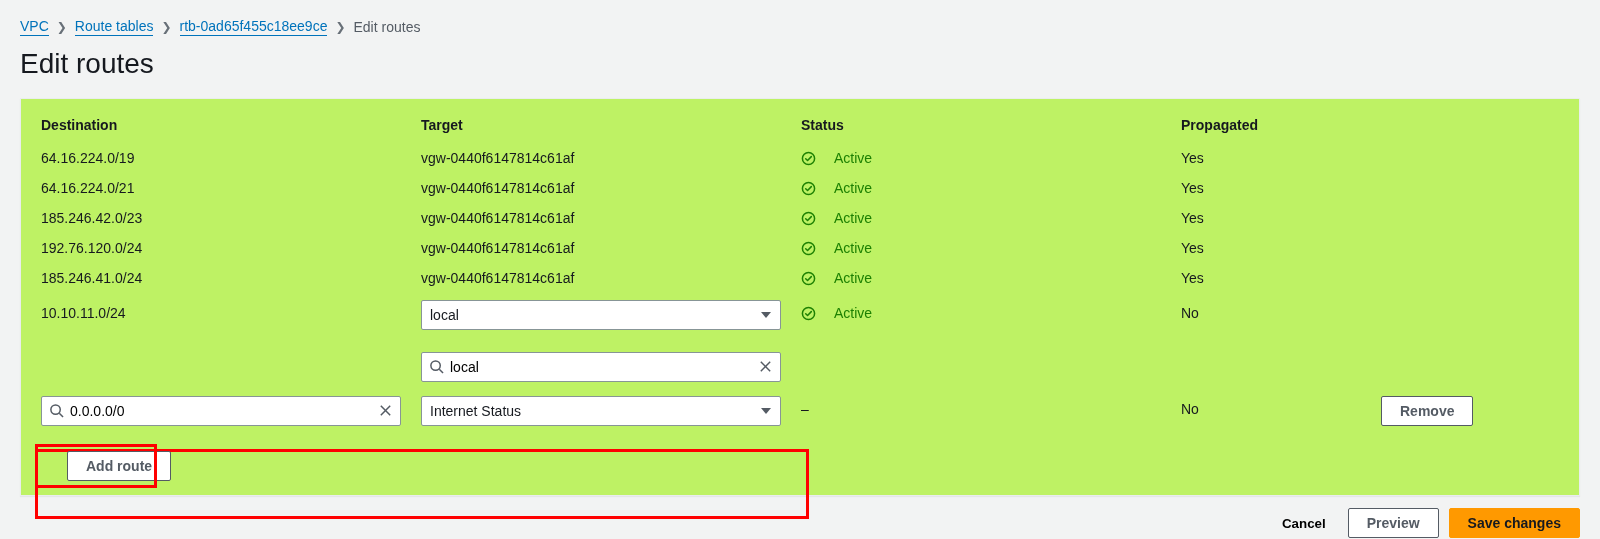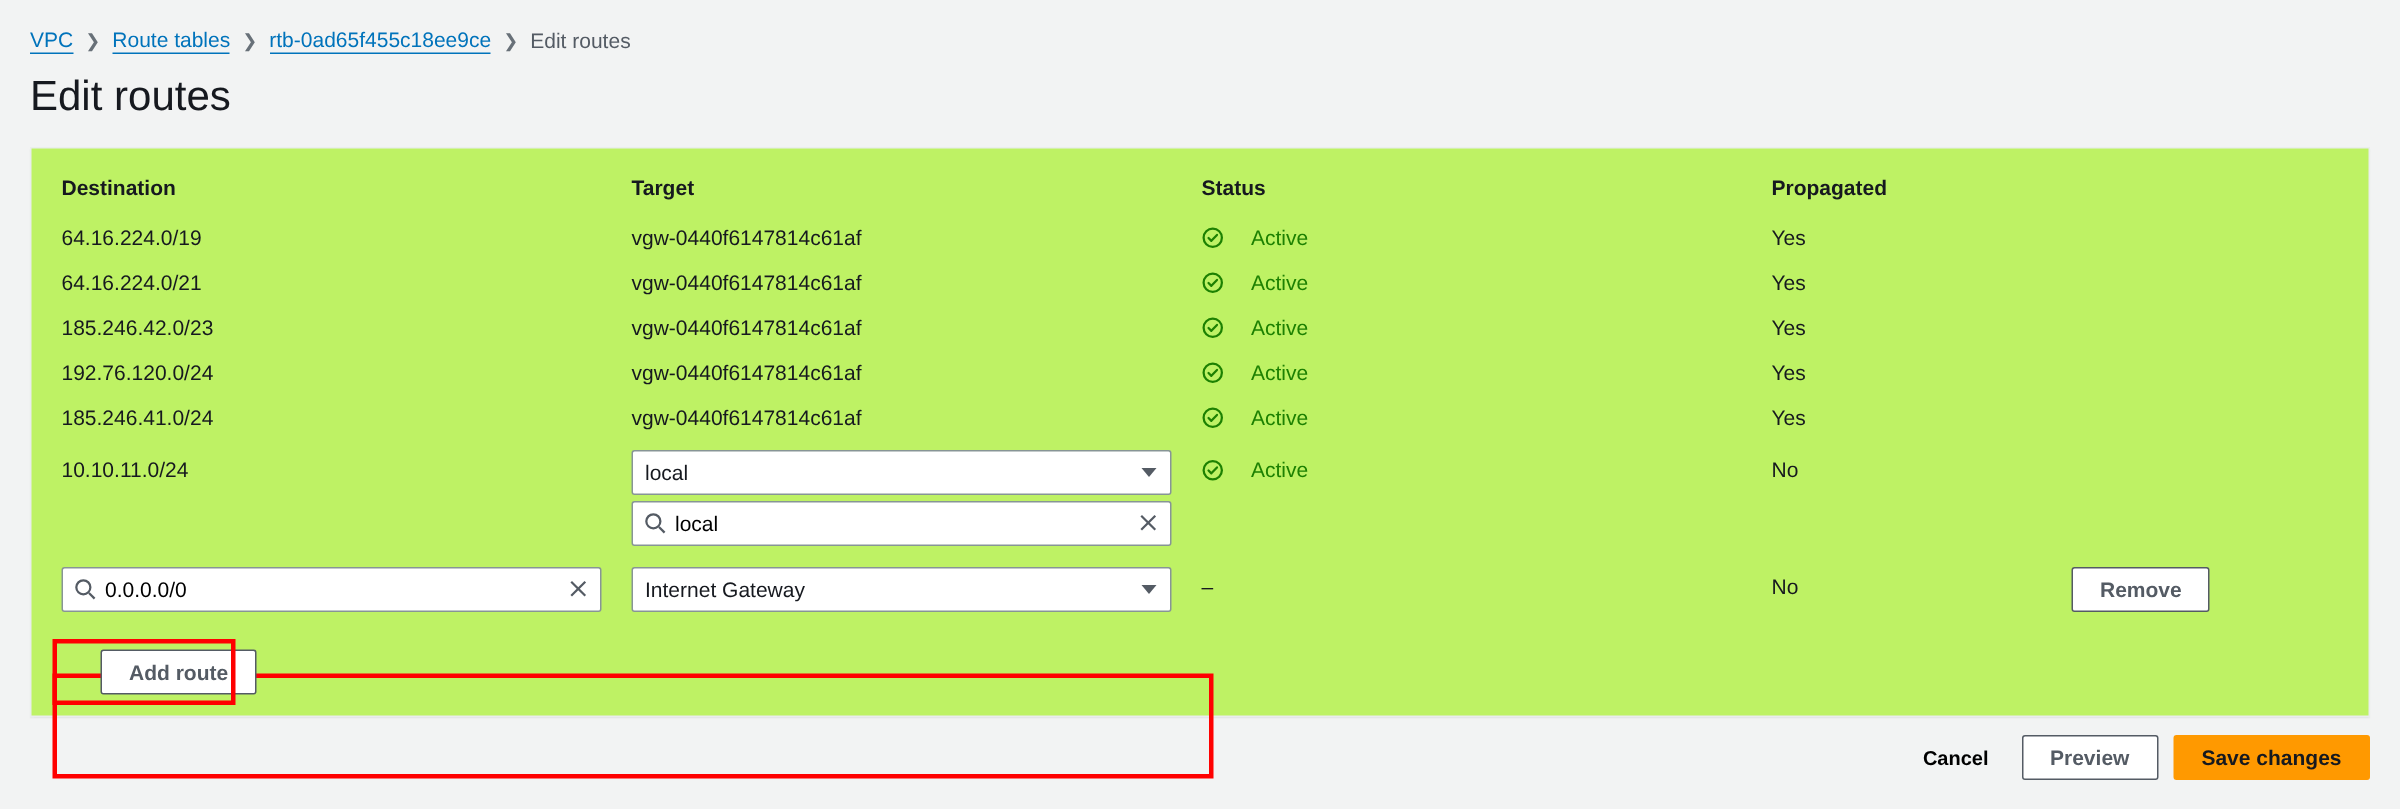--- a/index.html
+++ b/index.html
@@ -56,21 +56,21 @@
   .header-row > div {
     font-weight: 700;
     font-size: 14px;
     padding: 0 0 10px 0;
   }
   .row { display: contents; }
   .row > div { padding: 7px 8px 7px 0; font-size: 14px; display:flex; align-items:flex-start; }
   .row-multi > div { align-items: flex-start; }
   .status-active { color: #1d8102; display: inline-flex; align-items: flex-end; gap: 18px; }
   .status-active svg { width: 15px; height: 15px; flex-shrink:0; }
-  .stack { display:flex; flex-direction: column; gap: 4px; width: 100%; max-width: 360px; }
+  .stack { display:flex; flex-direction: column; gap: 22px; width: 100%; max-width: 360px; }
   .select-wrap, .search-wrap {
     position: relative;
     width: 100%;
   }
   .select-wrap select, .faux-select {
     width: 100%;
     height: 30px;
     border: 1px solid #879596;
     border-radius: 2px;
     padding: 0 28px 0 8px;
@@ -293,21 +293,21 @@
             <input type="text" value="0.0.0.0/0" style="">
             <svg class="clear-icon" viewBox="0 0 16 16" stroke="currentColor" stroke-width="1.6">
                 <line x1="3" y1="3" x2="13" y2="13"></line>
                 <line x1="13" y1="3" x2="3" y2="13"></line>
               </svg>
           </div>
         </div>
         <div>
           <div class="stack">
             <div class="select-wrap">
-              <div class="faux-select">Internet Gateway</div>
+              <div class="faux-select">Internet Status</div>
             </div>
           </div>
         </div>
         <div style="padding-top:12px;">–</div>
         <div style="padding-top:12px;">No</div>
         <div class="remove-cell">
           <button class="btn">Remove</button>
         </div>
       </div>
     </div>

